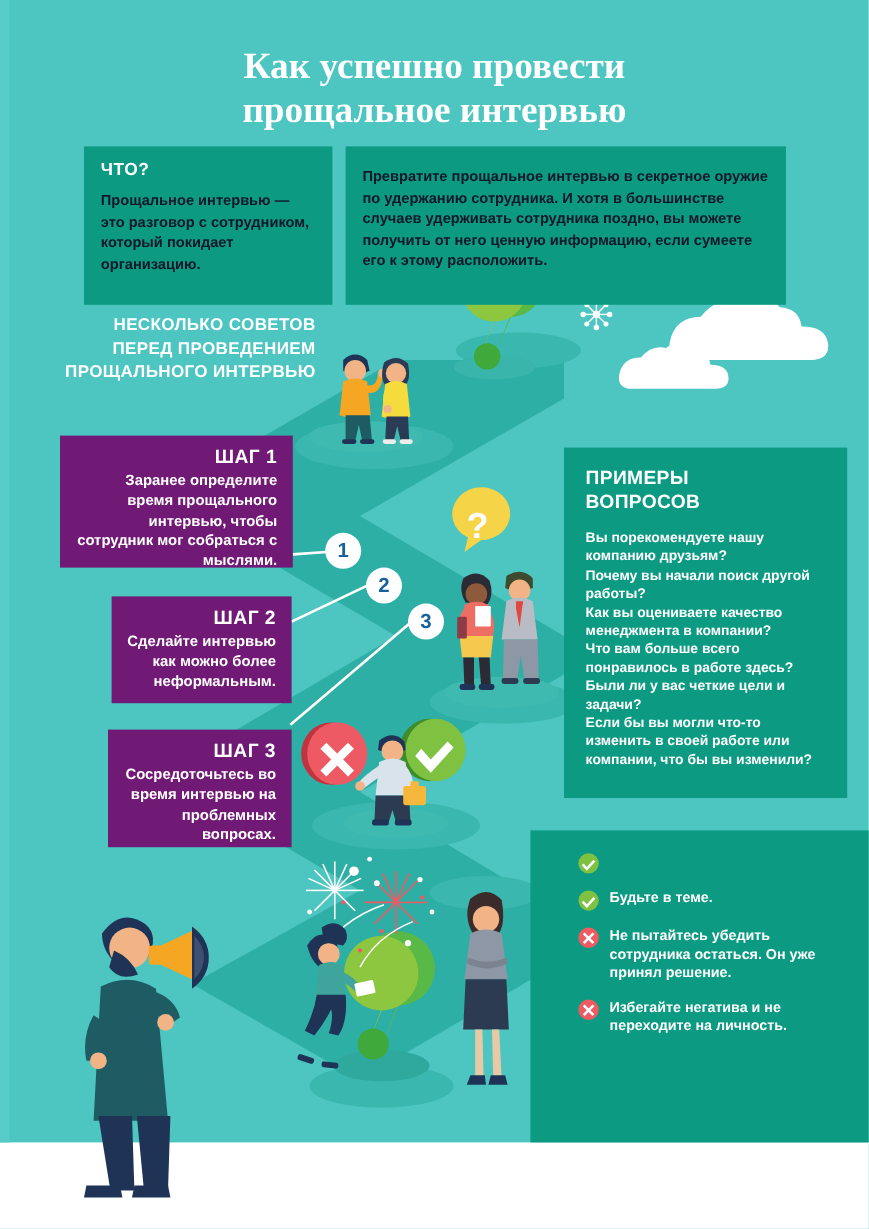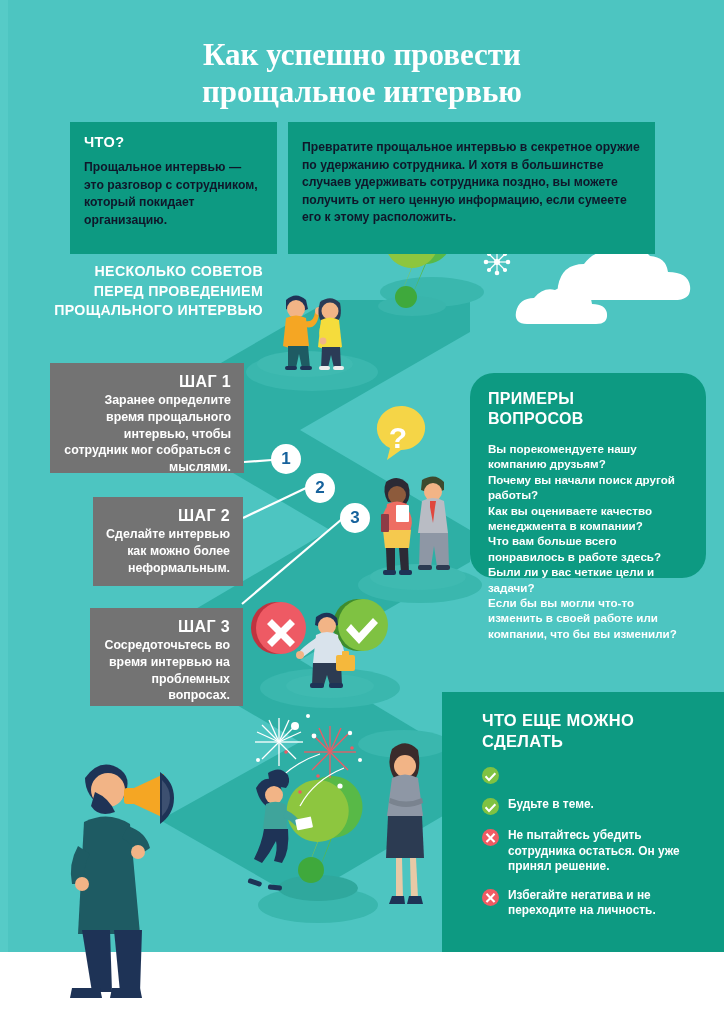--- a/index.html
+++ b/index.html
@@ -56,29 +56,29 @@
   #box-why .panel-body { margin-top: 5px; }
 
   
   .advice-heading {
     position: absolute; left: 45px; top: 262px; width: 218px;
     text-align: right; color: #ffffff; font-weight: bold;
     font-size: 14.2px; line-height: 19.5px; letter-spacing: .3px;
   }
 
   
-  .step-box { position: absolute; background: #737373; padding: 10px 13px 10px 13px; text-align: right; }
+  .step-box { position: absolute; background: #701a75; padding: 10px 13px 10px 13px; text-align: right; }
   .step-title { color: #ffffff; font-weight: bold; font-size: 16px; letter-spacing: .4px; margin-bottom: 1px; }
   .step-text  { color: #ffffff; font-weight: bold; font-size: 12.4px; line-height: 16.8px; }
   #step-1 { left: 50px;  top: 363px; width: 194px; height: 110px; }
   #step-2 { left: 93px;  top: 497px; width: 150px; height: 89px; }
   #step-3 { left: 90px;  top: 608px; width: 153px; height: 98px; }
 
   
-  #panel-questions { left: 470px; top: 373px; width: 236px; height: 205px; padding: 16px 20px 0 18px; border-radius: 24px; }
+  #panel-questions { left: 470px; top: 373px; width: 236px; height: 292px; padding: 16px 20px 0 18px; }
   #panel-questions .ph {
     color: #ffffff; font-weight: bold; font-size: 16px; line-height: 20px;
     letter-spacing: .3px; margin-bottom: 12px;
   }
   #panel-questions .q {
     color: #ffffff; font-weight: bold; font-size: 11.6px; line-height: 15.4px;
   }
 
   #panel-more { left: 442px; top: 692px; width: 282px; height: 260px; padding: 18px 14px 0 40px; }
   #panel-more .ph {
@@ -391,24 +391,20 @@
     </div>
     <div class="q">Вы порекомендуете нашу компанию друзьям?</div>
     <div class="q">Почему вы начали поиск другой работы?</div>
     <div class="q">Как вы оцениваете качество менеджмента в компании?</div>
     <div class="q">Что вам больше всего понравилось в работе здесь?</div>
     <div class="q">Были ли у вас четкие цели и задачи?</div>
     <div class="q">Если бы вы могли что-то изменить в своей работе или компании, что бы вы изменили?</div>
   </div>
 
   <div class="panel" id="panel-more">
-    <div class="ph">
-      <div>ЧТО ЕЩЕ МОЖНО</div>
-      <div>СДЕЛАТЬ</div>
-    </div>
 
     <div class="more-item">
       <span class="more-bullet ok">
         <svg width="17" height="17" viewBox="0 0 17 17">
             <path d="M4.3 8.6 l2.7 2.9 l5.6 -6.1 l1.5 1.6 l-7.1 7.6 l-4.2 -4.5 z" fill="#ffffff"></path>
           </svg>
       </span>
     </div>
 
     <div class="more-item">

